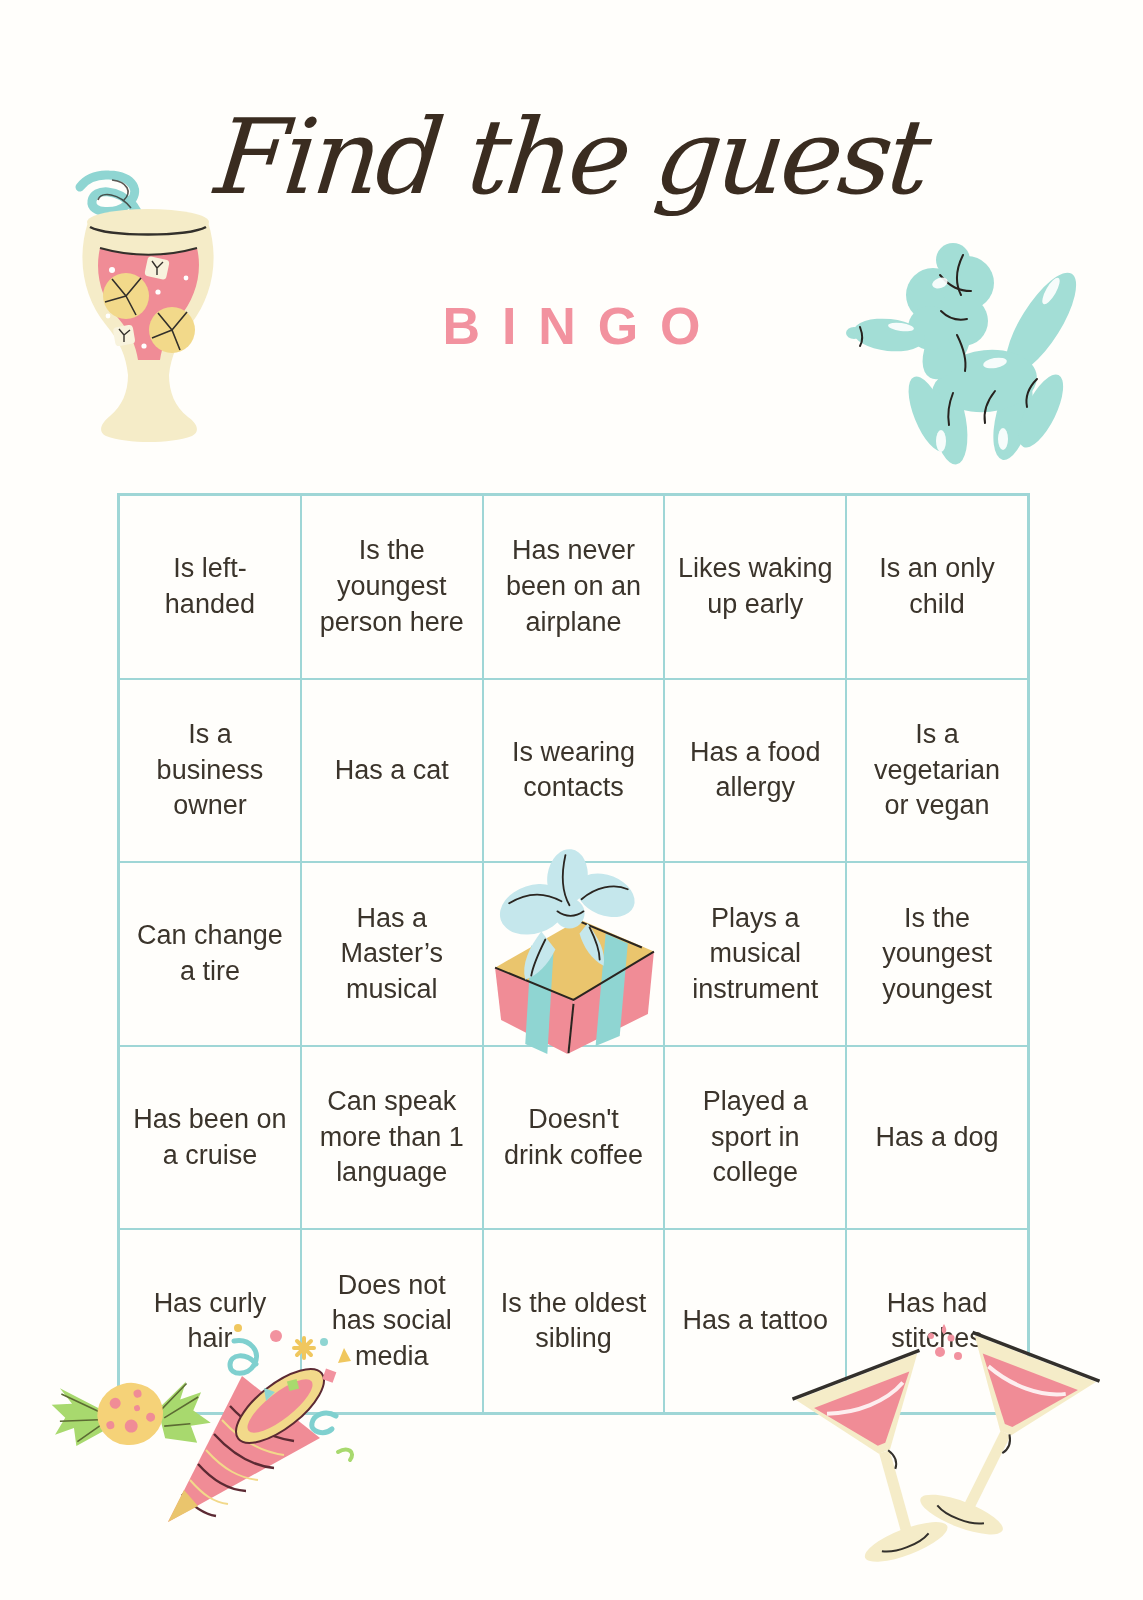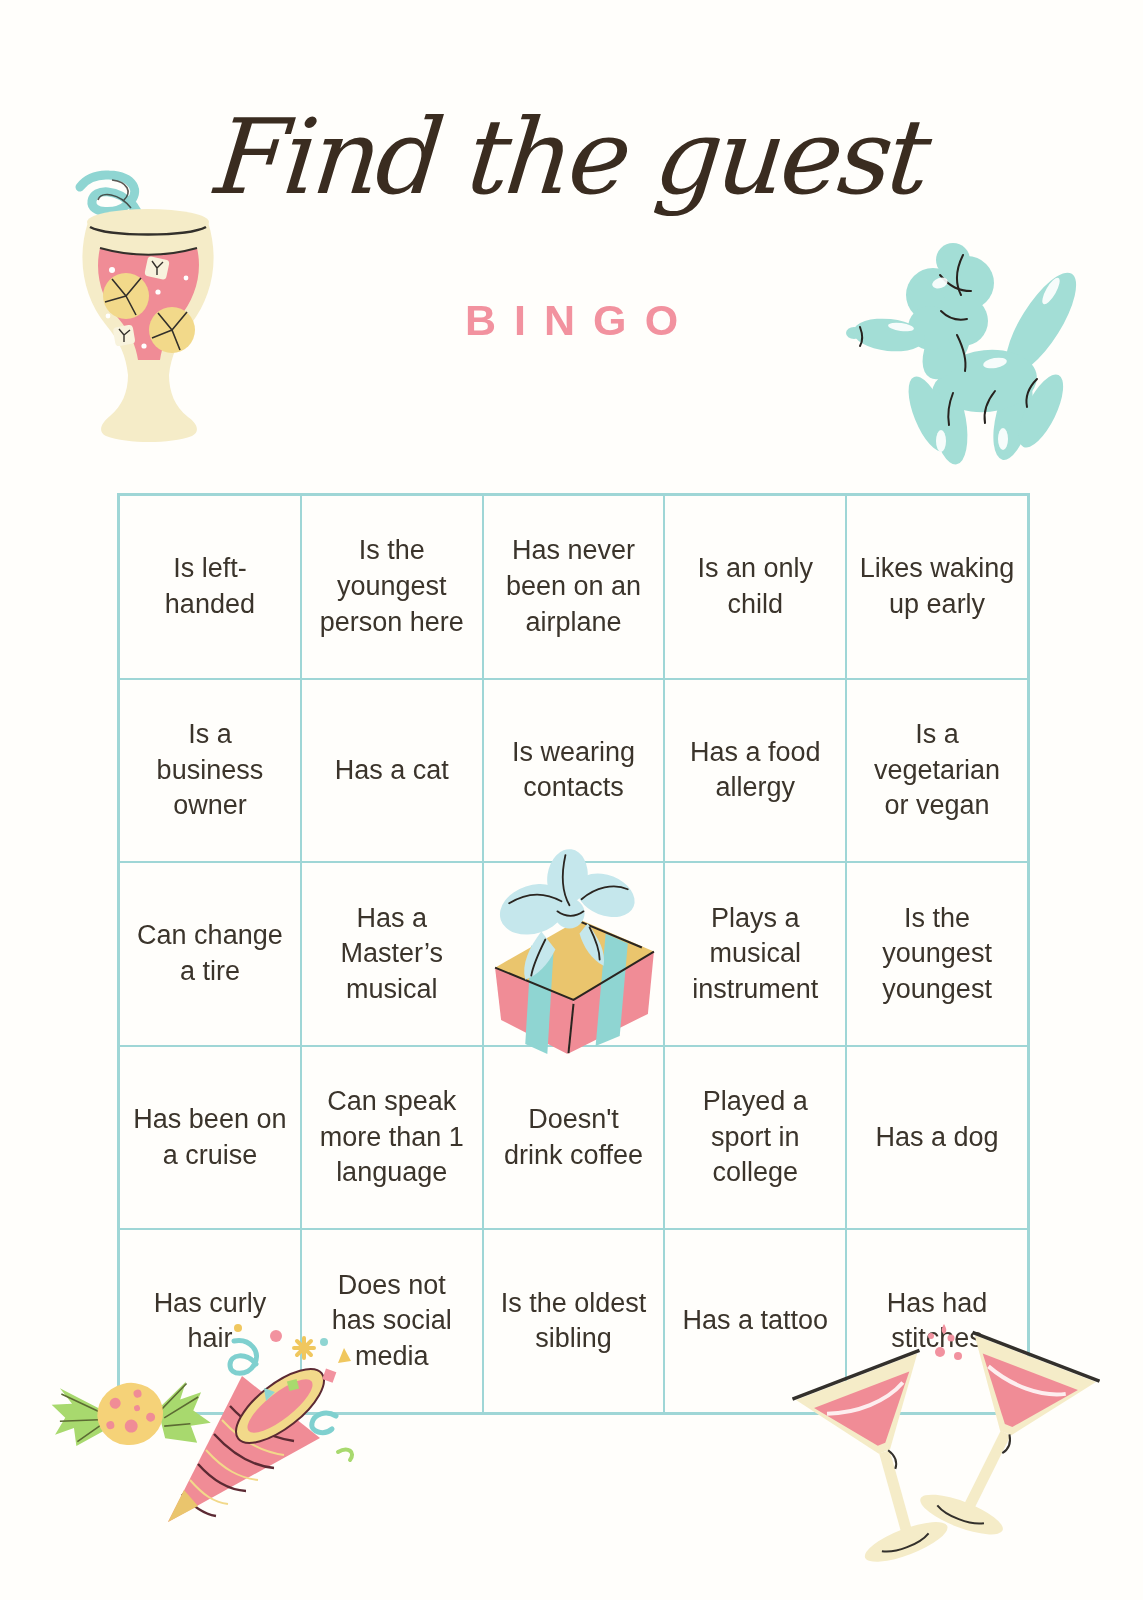--- a/index.html
+++ b/index.html
@@ -10,21 +10,21 @@
   }
   .title-script{
     position:absolute; top:96px; left:0; width:100%;
     text-align:center;
     font-family:"DejaVu Serif", serif; font-style:italic; font-weight:400;
     font-size:104px; letter-spacing:-4px; color:#3a2c20;
     transform:skewX(-6deg); white-space:nowrap;
   }
   .title-bingo{
     position:absolute; top:296px; left:0; width:100%;
-    text-align:center; font-weight:bold; font-size:43px;
+    text-align:center; font-weight:bold; font-size:52px;
     color:#f2929f; letter-spacing:0.42em; text-indent:0.42em;
   }
   .grid{
     position:absolute; left:117px; top:493px; width:913px; height:922px;
     display:grid; grid-template-columns:repeat(5,1fr); grid-template-rows:repeat(5,1fr);
     border:2px solid #9fd6d6; box-sizing:border-box; background:transparent;
   }
   .cell{
     border:1px solid #9fd6d6; box-sizing:border-box;
     display:flex; align-items:center; justify-content:center;
@@ -114,22 +114,22 @@
         <ellipse cx="96" cy="208" rx="5" ry="11"></ellipse>
         <ellipse cx="150" cy="130" rx="12" ry="5" transform="rotate(-10 150 130)"></ellipse>
       </g>
     </svg>
   </div>
 
   <div class="grid">
     <div class="cell">Is left-handed</div>
     <div class="cell">Is the youngest person here</div>
     <div class="cell">Has never been on an airplane</div>
+    <div class="cell">Likes waking up early</div>
     <div class="cell">Is an only child</div>
-    <div class="cell">Likes waking up early</div>
 
     <div class="cell">Is a business owner</div>
     <div class="cell">Has a cat</div>
     <div class="cell">Is wearing contacts</div>
     <div class="cell">Has a food allergy</div>
     <div class="cell">Is a vegetarian or vegan</div>
 
     <div class="cell">Can change a tire</div>
     <div class="cell">Has a Master’s musical</div>
     <div class="cell"></div>

